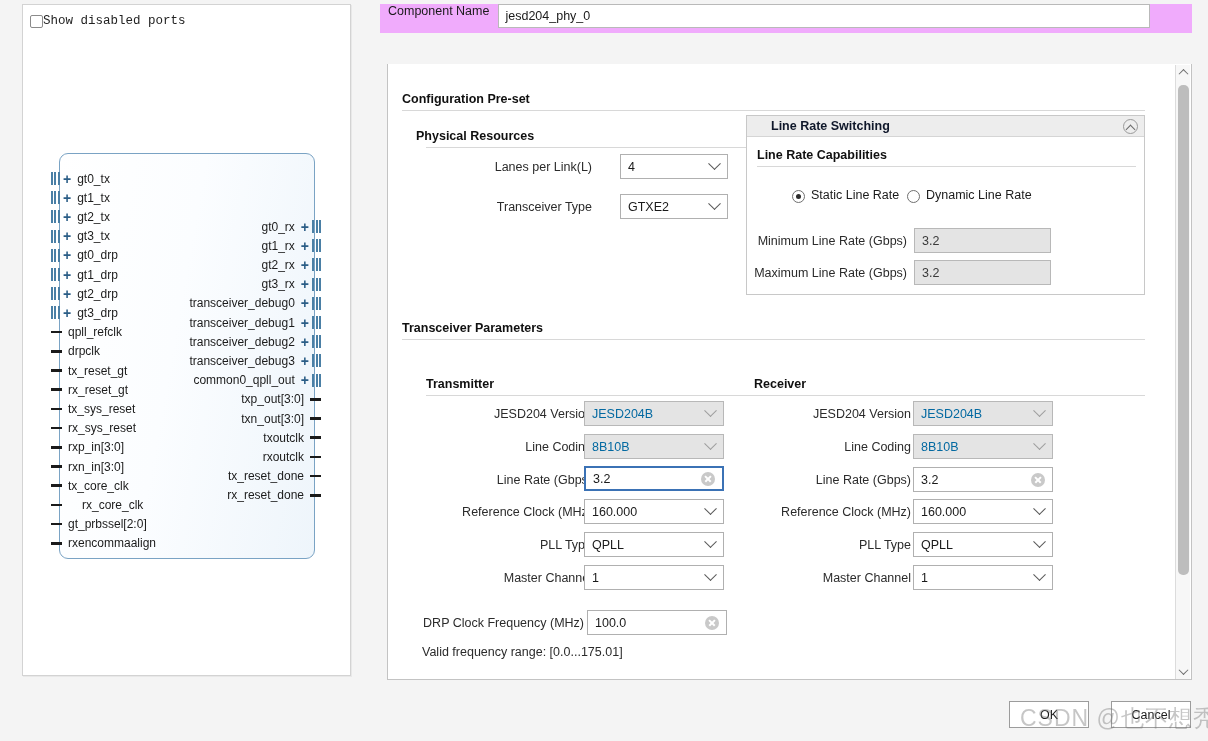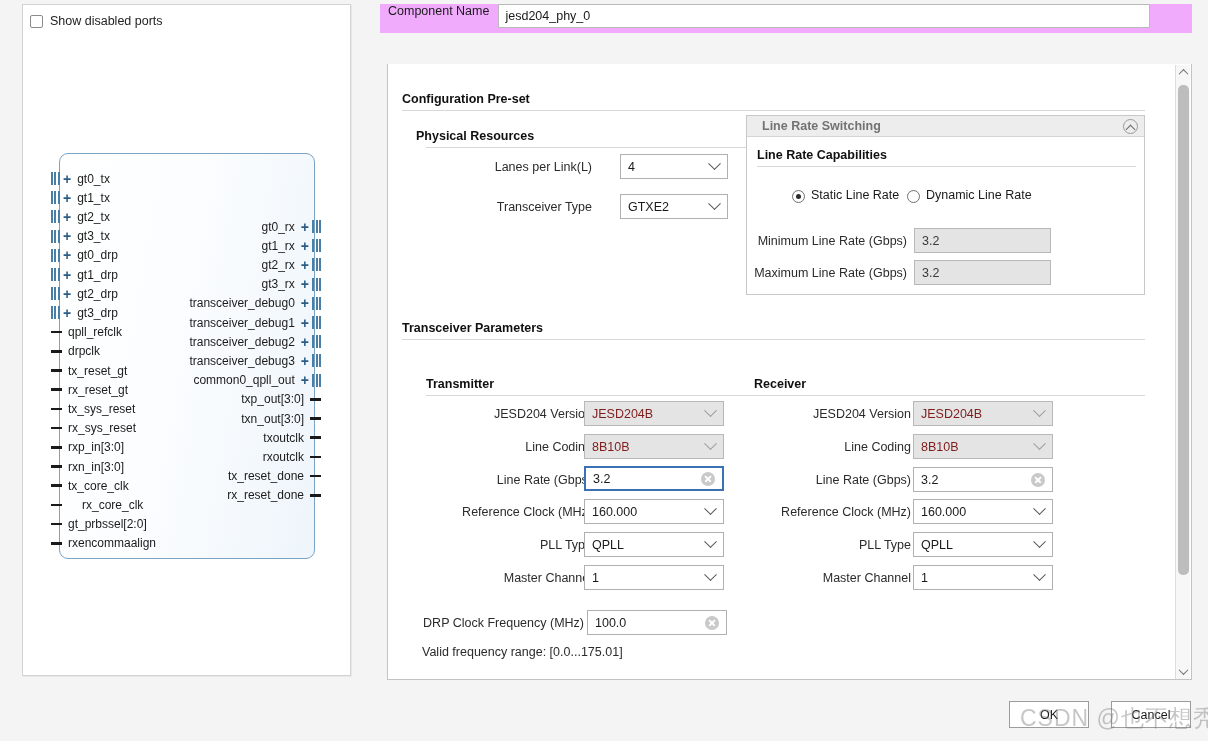--- a/index.html
+++ b/index.html
@@ -17,21 +17,21 @@
   
   #left-panel {
     position: absolute; left: 22px; top: 4px;
     width: 329px; height: 672px;
     background: #ffffff;
     border: 1px solid #d3d3d3;
     box-shadow: 1px 1px 0 #e8e8e8;
   }
   #show-disabled-row {
     position: absolute; left: 7px; top: 9px;
-    display: flex; align-items: center; gap: 7px;
+    display: flex; align-items: center;  font-family: Liberation Mono, monospace;
   }
   .chk {
     width: 13px; height: 13px;
     border: 1px solid #8b8b8b;
     border-radius: 2px;
     background: #fff;
     display: inline-block;
   }
   #show-disabled-label { font-size: 12.5px; color: #222; }
 
@@ -161,21 +161,21 @@
   
   .combo {
     position: absolute;
     height: 25px;
     border: 1px solid #b0b0b0;
     background: #ffffff;
     display: flex; align-items: center;
     padding-left: 7px;
     font-size: 12.5px; color: #1a1a1a;
   }
-  .combo.disabled { background: #e4e4e4; color: #7f1d1d; border-color: #b8b8b8; }
+  .combo.disabled { background: #e4e4e4; color: #0369a1; border-color: #b8b8b8; }
   .combo .chev {
     position: absolute; right: 8px; top: 50%;
     width: 9px; height: 9px;
     margin-top: -5px;
     border-right: 1.6px solid #5a5a5a;
     border-bottom: 1.6px solid #5a5a5a;
     transform: rotate(45deg) translate(-2px,-2px);
   }
   .combo.disabled .chev { border-color: #9e9e9e; }
 
@@ -219,21 +219,21 @@
     border: 1px solid #c8c8c8;
   }
   #lrs-header {
     position: absolute; left: 0; top: 0;
     width: 100%; height: 21px;
     background: #ededed;
     border-bottom: 1px solid #d5d5d5;
     display: flex; align-items: center;
   }
   #lrs-header-title {
-    margin-left: 15px; font-size: 12.5px; font-weight: bold; color: #737373;
+    margin-left: 24px; font-size: 12.5px; font-weight: bold; color: #0f172a;
   }
   #lrs-collapse {
     position: absolute; right: 6px; top: 3px;
     width: 15px; height: 15px; border-radius: 50%;
     border: 1px solid #9a9a9a;
     background: #ededed;
   }
   #lrs-collapse::after {
     content: ""; position: absolute;
     left: 3px; top: 5.5px;

